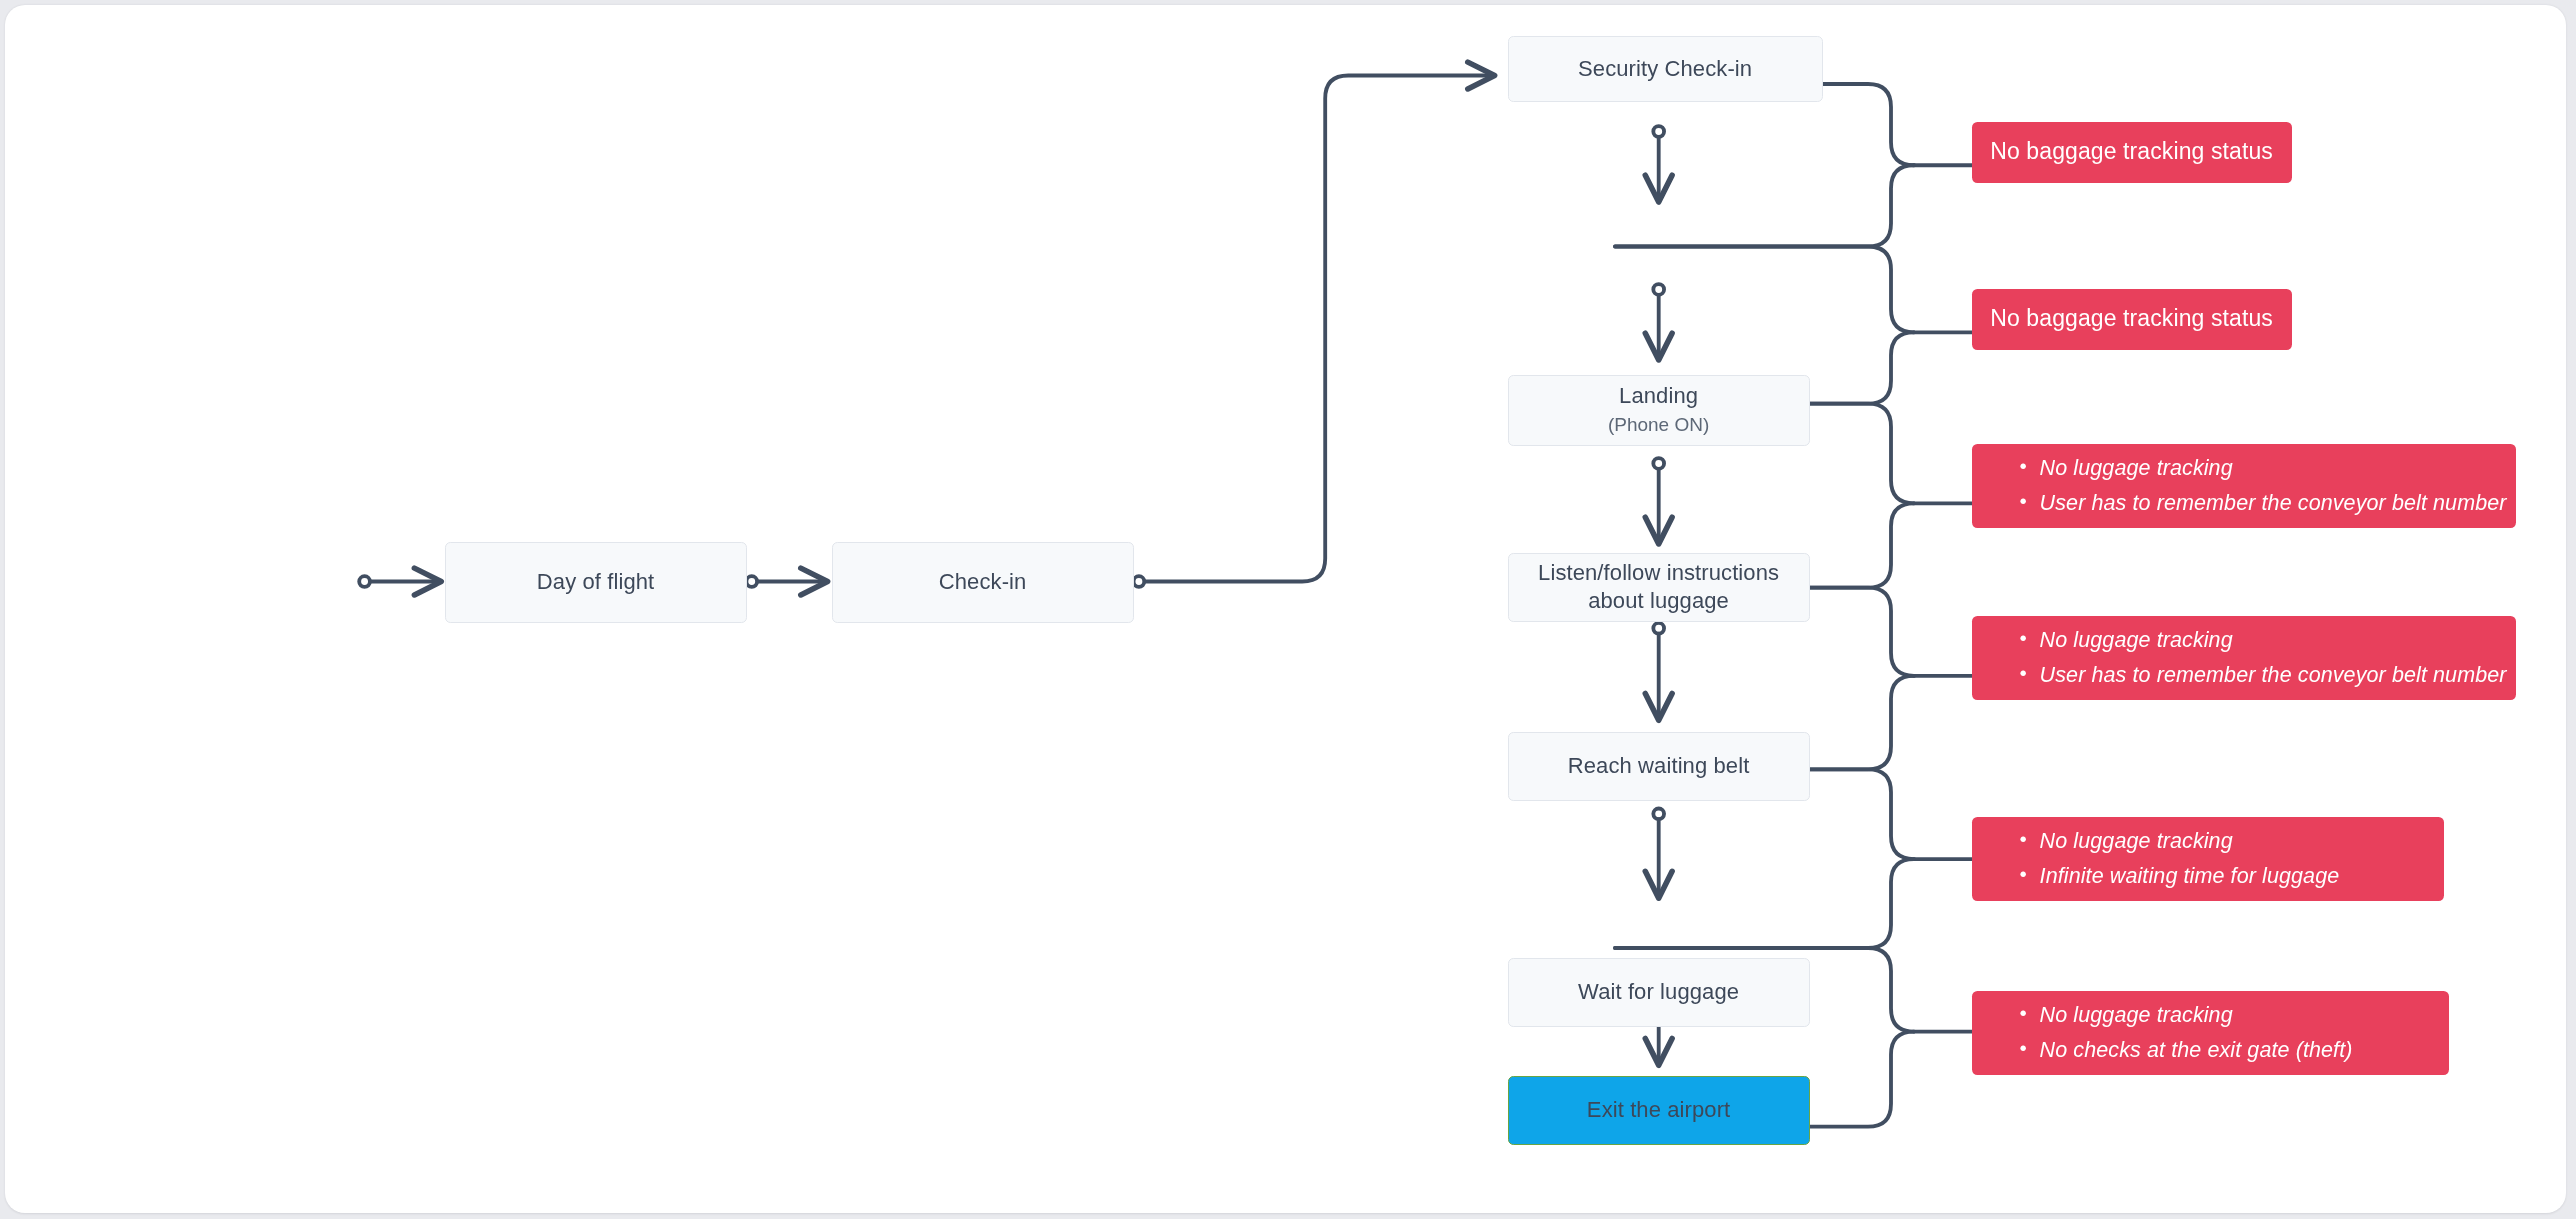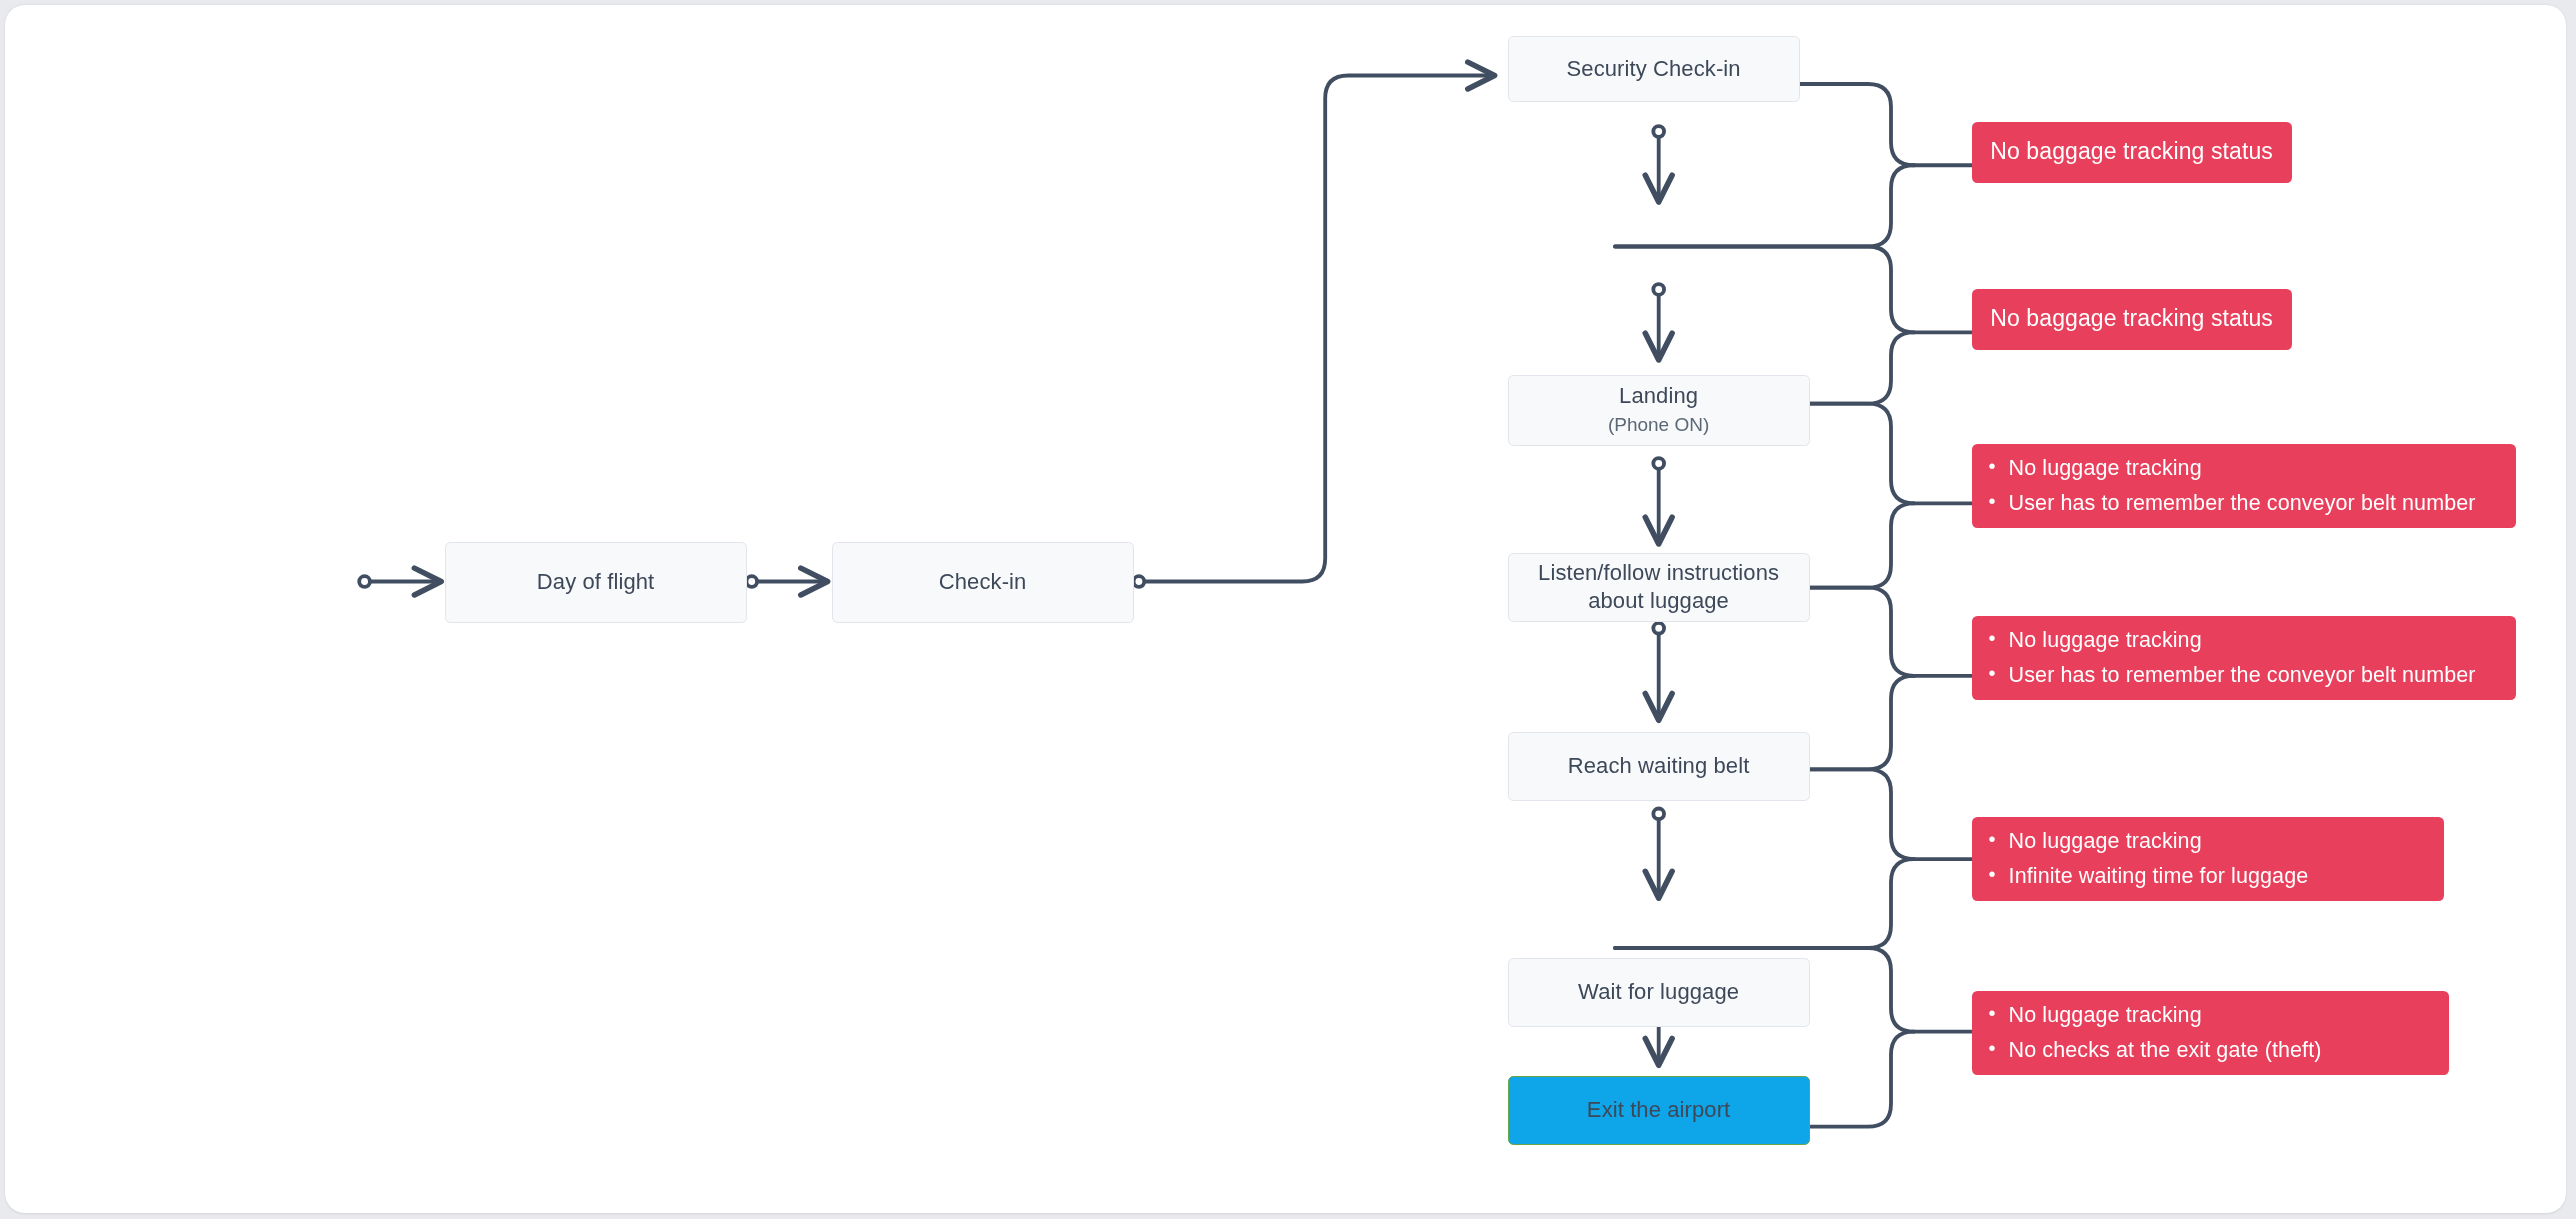--- a/index.html
+++ b/index.html
@@ -110,22 +110,23 @@
     align-items: center;
     text-align: center;
   }
   .issue .issue-text {
     font-size: 23px;
     line-height: 1.3;
     letter-spacing: 0.1px;
   }
   .issue ul.issue-list {
     margin: 0;
-    padding: 0 0 0 17px;
+    padding: 0 0 0 48px;
     list-style: none;
+    font-style: italic;
   }
   .issue ul.issue-list li {
     font-size: 21.5px;
     line-height: 1.62;
     letter-spacing: 0.1px;
     position: relative;
     padding-left: 20px;
   }
   .issue ul.issue-list li::before {
     content: "\2022";
@@ -222,21 +223,21 @@
 
 
       <div class="node process" style="left:440px; top:537px; width:302px; height:81px;">
         <div class="title">Day of flight</div>
       </div>
 
       <div class="node process" style="left:827px; top:537px; width:302px; height:81px;text-align:center;">
         <div class="title">Check-in</div>
       </div>
 
-      <div class="node process" style="left:1503px; top:31px; width:292px; height:66px;">
+      <div class="node process" style="left:1503px; top:31px; width:315px; height:66px;">
         <div class="title">Security Check-in</div>
       </div>
 
 
       <div class="node process" style="left:1503px; top:370px; width:302px; height:71px;">
         <div class="title">Landing</div>
         <div class="subtitle">(Phone ON)</div>
       </div>
 
       <div class="node process" style="left:1503px; top:548px; width:302px; height:69px;">

